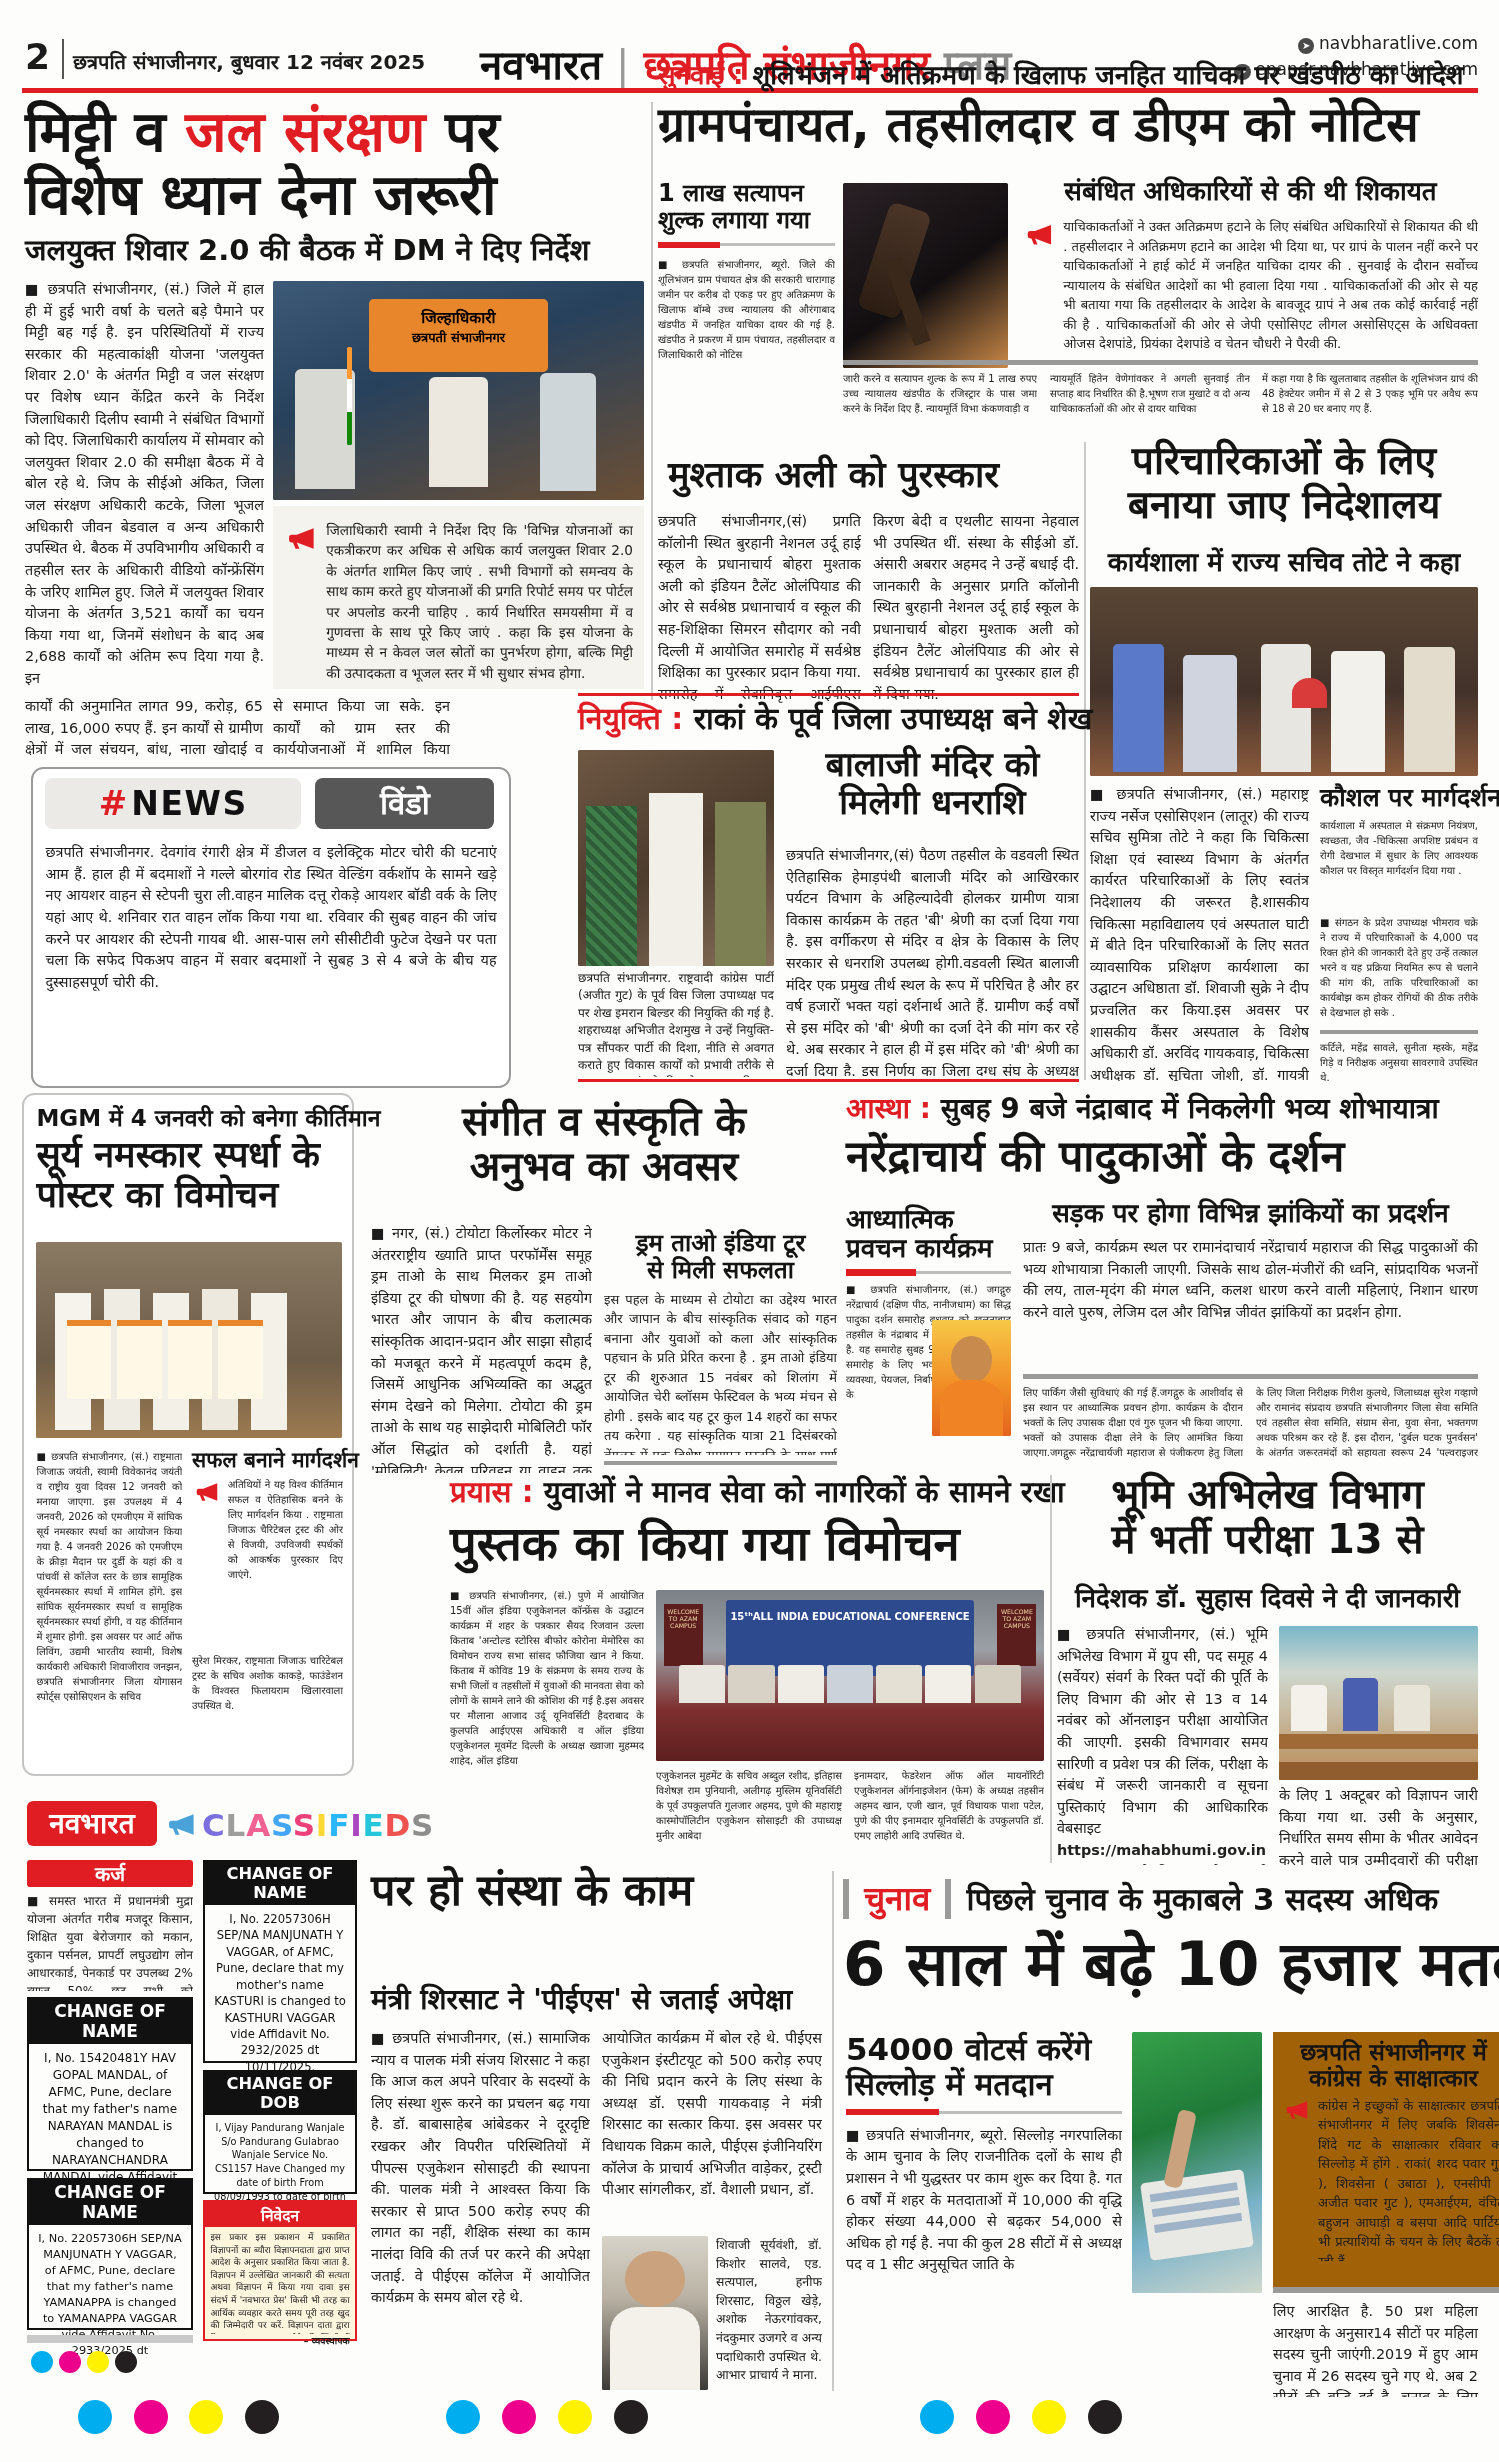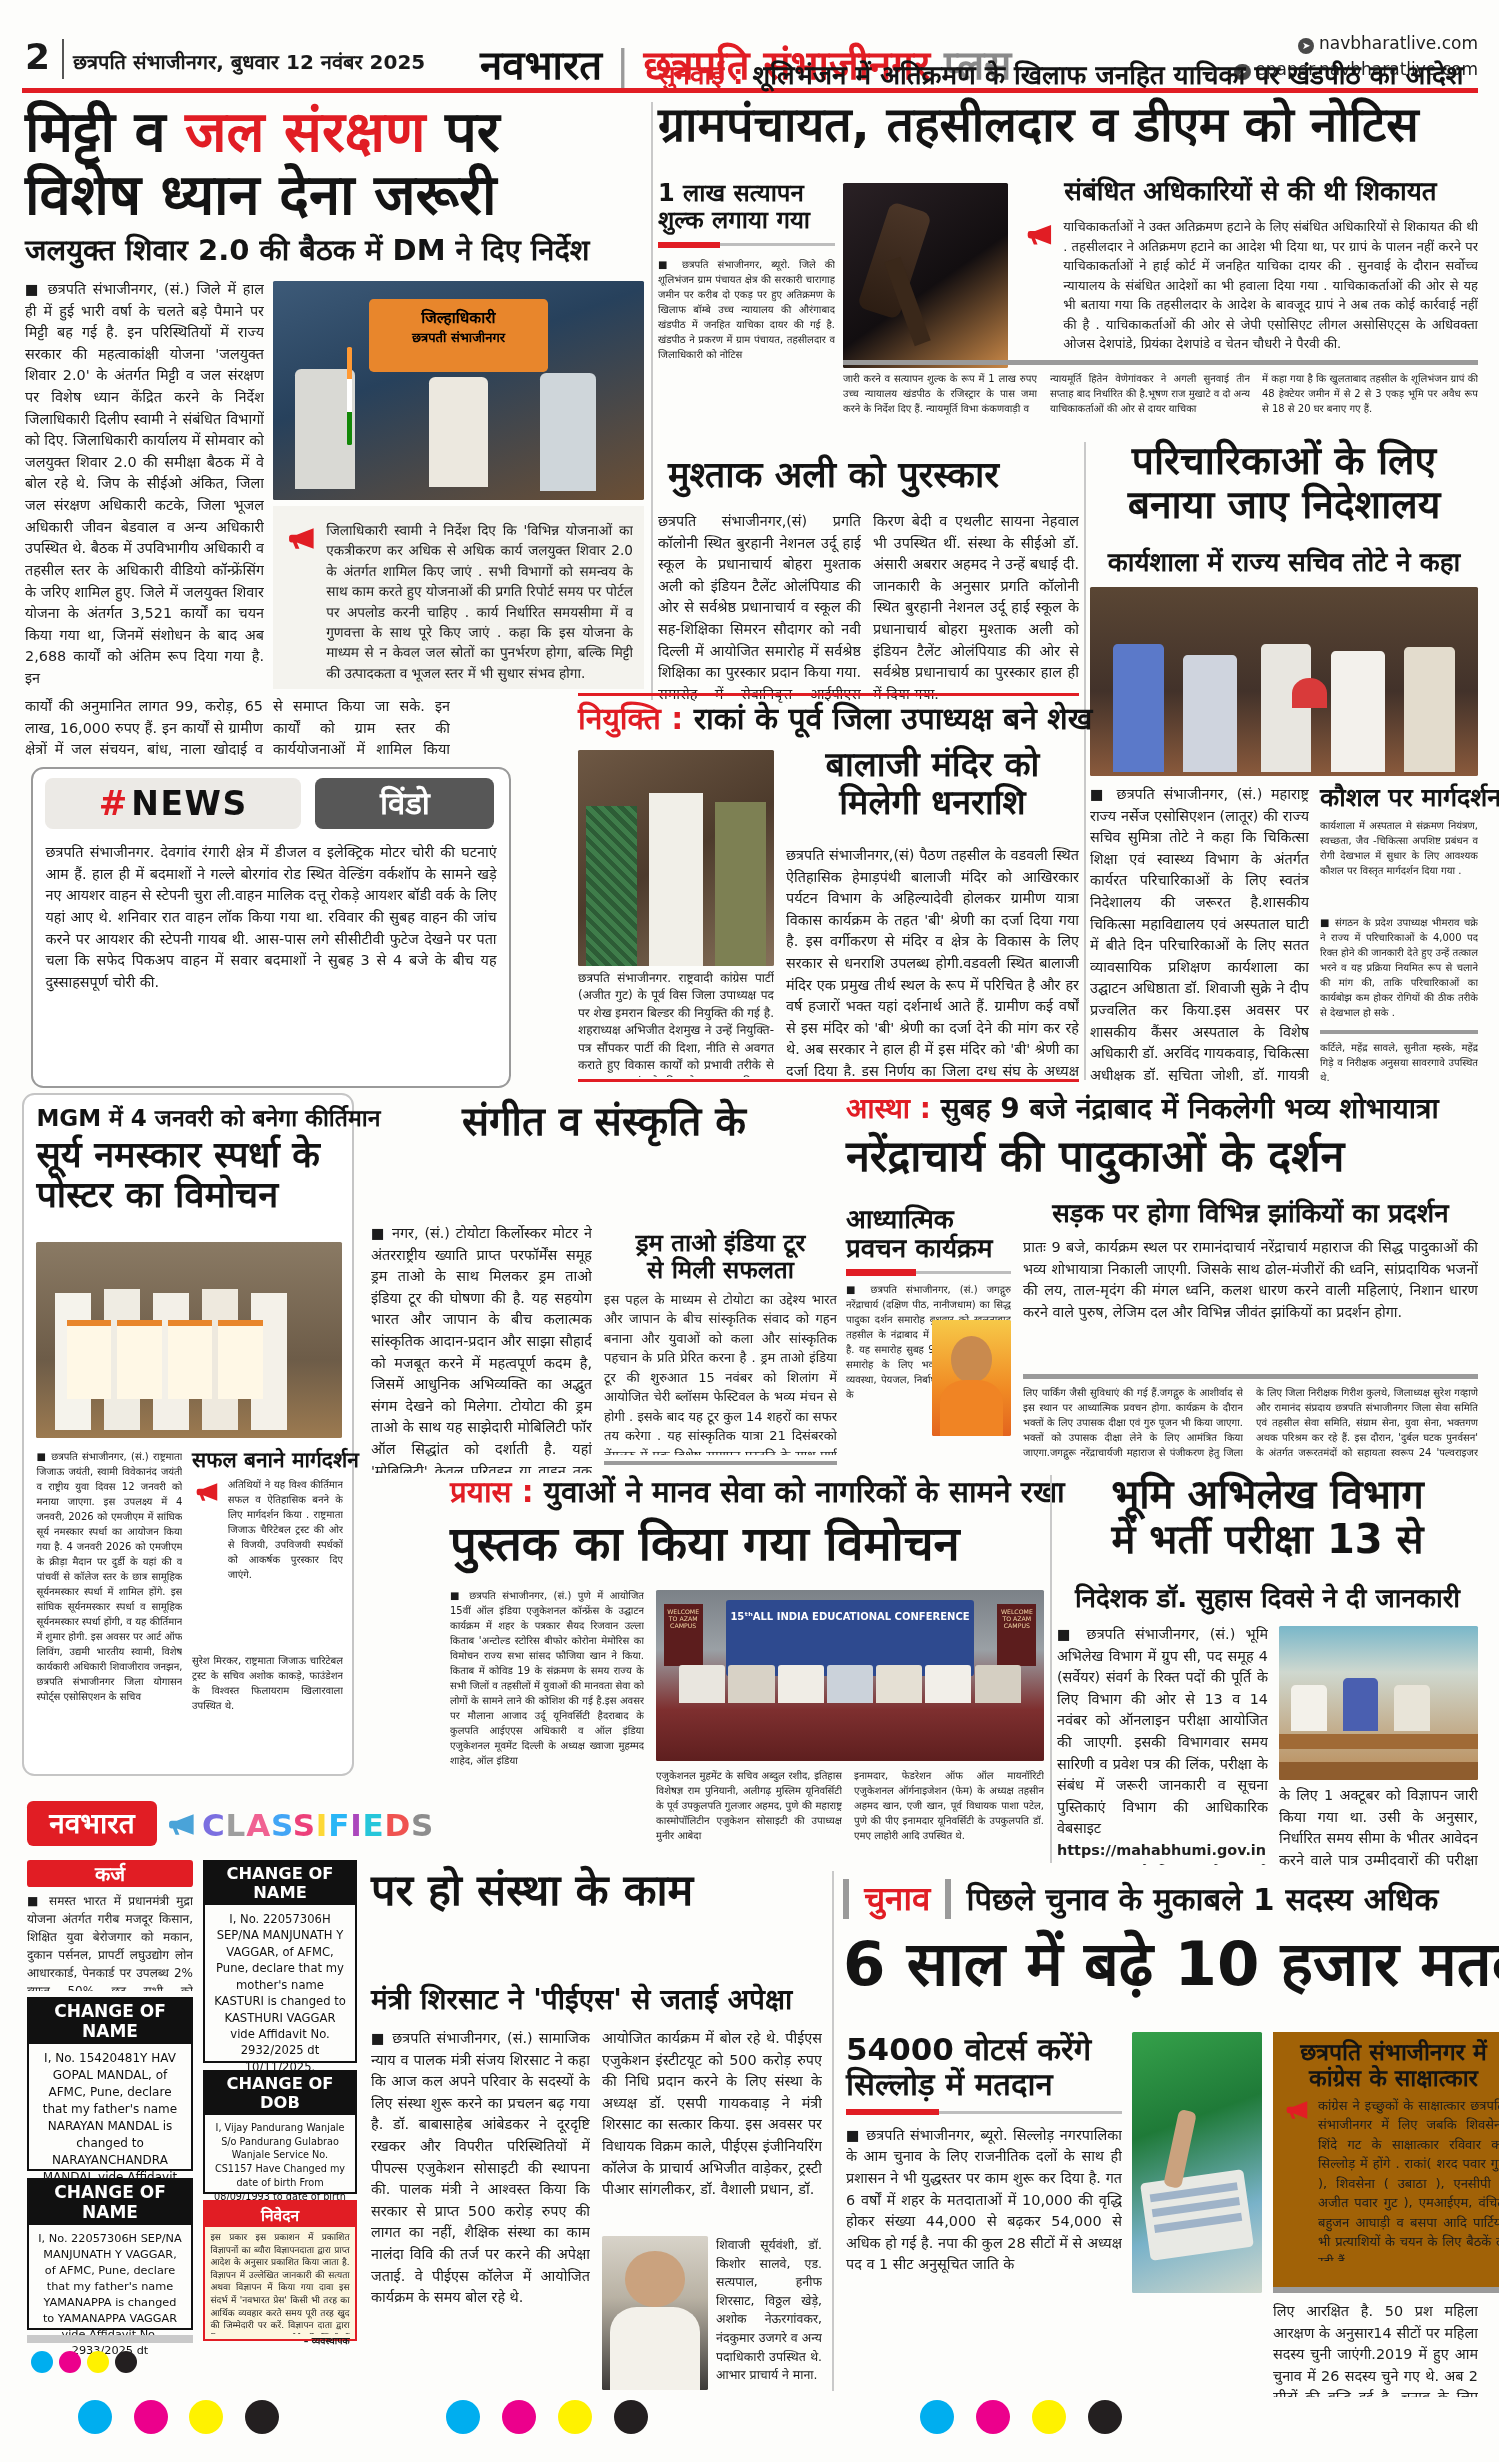--- a/index.html
+++ b/index.html
@@ -186,20 +186,21 @@
     <svg class="mega" width="31" height="26" viewBox="0 0 24 24" style="float:left;margin:6.2px 4.7px 0 0">
         <path d="M21 4L8 9H4a2 2 0 00-2 2v2a2 2 0 002 2h1l2 5h3l-2-5h0l13 5V4z" fill="#e11d24"></path>
       </svg>
     <span class="body-s j" style="display:block;margin-top:4.7px;height:171px">अतिथियों ने यह विश्व कीर्तिमान सफल व ऐतिहासिक बनने के लिए मार्गदर्शन किया . राष्ट्रमाता जिजाऊ चैरिटेबल ट्रस्ट की ओर से विजयी, उपविजयी स्पर्धकों को आकर्षक पुरस्कार दिए जाएंगे.</span>
     <div class="body-s j" style="margin-top:4.7px;height:93px">सुरेश मिरकर, राष्ट्रमाता जिजाऊ चारिटेबल ट्रस्ट के सचिव अशोक काकड़े, फाउंडेशन के विश्वस्त फिलायराम खिलारवाला उपस्थित थे.</div>
   </div>
 </div>
 
 <div class="b hl" style="left:371px;top:1099px;width:466px;font-size:40px;text-align:center">
   <div>संगीत व संस्कृति के</div>
+  <div>अनुभव का अवसर</div>
 </div>
 <div class="b body-m j" style="left:371px;top:1223px;width:221px;height:250px">■ नगर, (सं.) टोयोटा किर्लोस्कर मोटर ने अंतरराष्ट्रीय ख्याति प्राप्त परफॉर्मेंस समूह ड्रम ताओ के साथ मिलकर ड्रम ताओ इंडिया टूर की घोषणा की है. यह सहयोग भारत और जापान के बीच कलात्मक सांस्कृतिक आदान-प्रदान और साझा सौहार्द को मजबूत करने में महत्वपूर्ण कदम है, जिसमें आधुनिक अभिव्यक्ति का अद्भुत संगम देखने को मिलेगा. टोयोटा की ड्रम ताओ के साथ यह साझेदारी मोबिलिटी फॉर ऑल सिद्धांत को दर्शाती है. यहां 'मोबिलिटी' केवल परिवहन या वाहन तक सीमित नहीं है, बल्कि विचारों, कला, भावनाओं और मानवीय आत्मा की गतिशीलता तक विस्तृत है.</div>
 <div class="b" style="left:604px;top:1230px;width:233px;height:245px">
   <div class="hl" style="font-size:24px;text-align:center">
     <div>ड्रम ताओ इंडिया टूर</div>
     <div>से मिली सफलता</div>
   </div>
   <div class="body-s j" style="margin-top:6.2px;height:165px;font-size:13px">इस पहल के माध्यम से टोयोटा का उद्देश्य भारत और जापान के बीच सांस्कृतिक संवाद को गहन बनाना और युवाओं को कला और सांस्कृतिक पहचान के प्रति प्रेरित करना है . ड्रम ताओ इंडिया टूर की शुरुआत 15 नवंबर को शिलांग में आयोजित चेरी ब्लॉसम फेस्टिवल के भव्य मंचन से होगी . इसके बाद यह टूर कुल 14 शहरों का सफर तय करेगा .  यह सांस्कृतिक यात्रा 21 दिसंबरको बेंगलुरु में एक विशेष समापन प्रस्तुति के साथ पूर्ण होगी.टूर की प्रत्येक प्रस्तुति दर्शकों को जापानी वाद्य कला की गहन ऊर्जा, ताल, अनुशासन और सौंदर्य के और निकट लाएगी .</div>
   <div class="grule" style="height:3.9px;margin-top:6.2px"></div>
 </div>
@@ -315,21 +316,21 @@
 <div class="ph" style="left:602px;top:2236px;width:106px;height:154px;background:linear-gradient(180deg,#d8d3c9 0%,#b9b2a4 40%,#3c3a38 100%)">
   <div style="position:absolute;left:22%;top:10%;width:56%;height:36%;background:#caa27e;border-radius:50%"></div>
   <div style="position:absolute;left:8%;top:46%;width:84%;height:54%;background:#f3f1ea;border-radius:30% 30% 0 0"></div>
 </div>
 <div class="b body-m j" style="left:716px;top:2236px;width:106px;height:154px;font-size:12.4px">शिवाजी सूर्यवंशी, डॉ. किशोर सालवे, एड. सत्यपाल, हनीफ शिरसाट, विठ्ठल खेड़े, अशोक नेऊरगांवकर, नंदकुमार उजगरे व अन्य पदाधिकारी उपस्थित थे. आभार प्राचार्य ने माना.</div>
 
 <div class="b" style="left:843px;top:1879px;width:635px;height:48px">
   <span style="display:inline-block;width:6.2px;height:40px;background:#9a9a9a;vertical-align:middle"></span>
   <span class="red hl" style="font-size:33px;vertical-align:middle;margin:0 11px">चुनाव</span>
   <span style="display:inline-block;width:6.2px;height:40px;background:#9a9a9a;vertical-align:middle"></span>
-  <span class="hl" style="font-size:31px;vertical-align:middle;margin-left:11px">पिछले चुनाव के मुकाबले 1 सदस्य अधिक</span>
+  <span class="hl" style="font-size:31px;vertical-align:middle;margin-left:11px">पिछले चुनाव के मुकाबले 3 सदस्य अधिक</span>
 </div>
 <div class="b hl" style="left:843px;top:1930px;width:635px;font-size:61px;white-space:nowrap">6 साल में बढ़े 10 हजार मतदाता</div>
 <div class="b" style="left:846px;top:2032px;width:276px;height:359px">
   <div class="hl" style="font-size:31px">
     <div>54000 वोटर्स करेंगे</div>
     <div>सिल्लोड़ में मतदान</div>
   </div>
   <div style="position:relative;height:6.2px;margin:7.8px 0 9.3px 0">
     <span style="position:absolute;left:0;width:93px;height:6.2px;background:#e11d24"></span>
     <span style="position:absolute;left:93px;right:0;top:1.6px;height:3.1px;background:#bdbdbd"></span>

